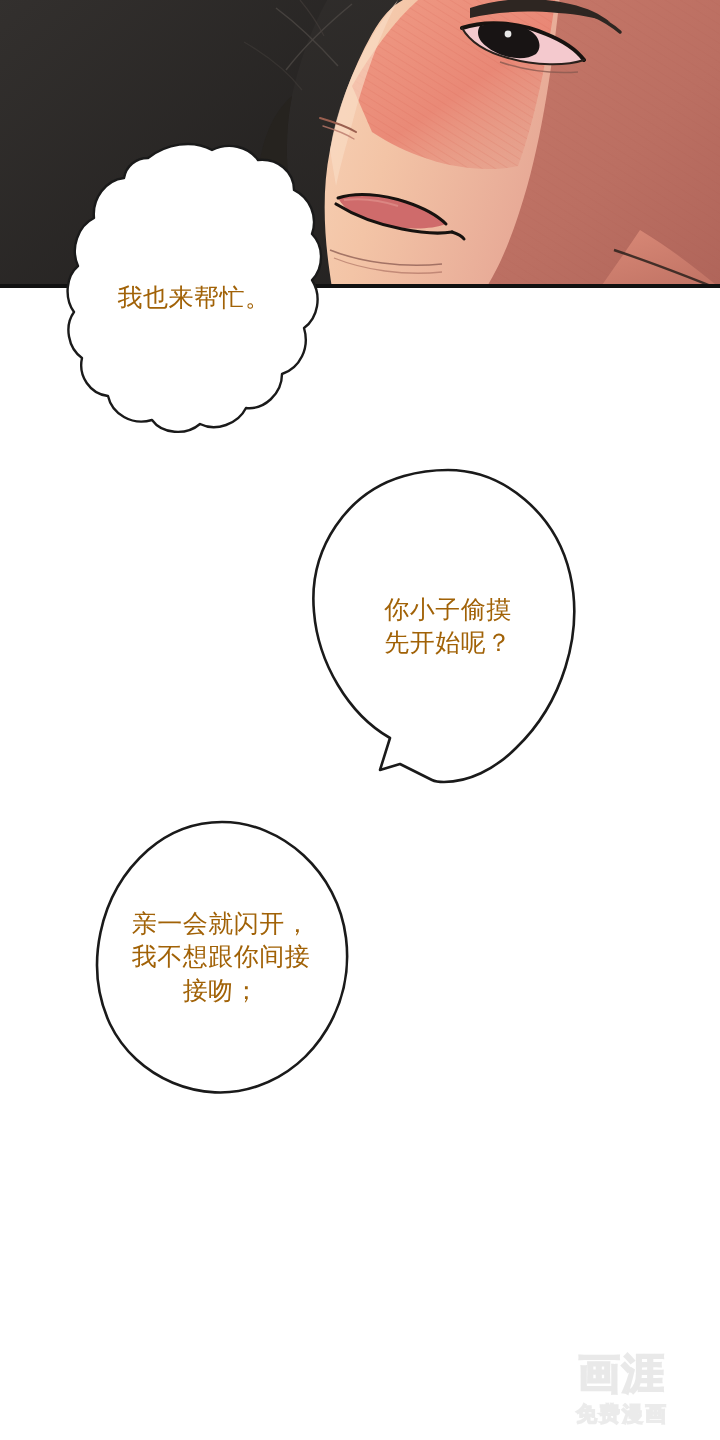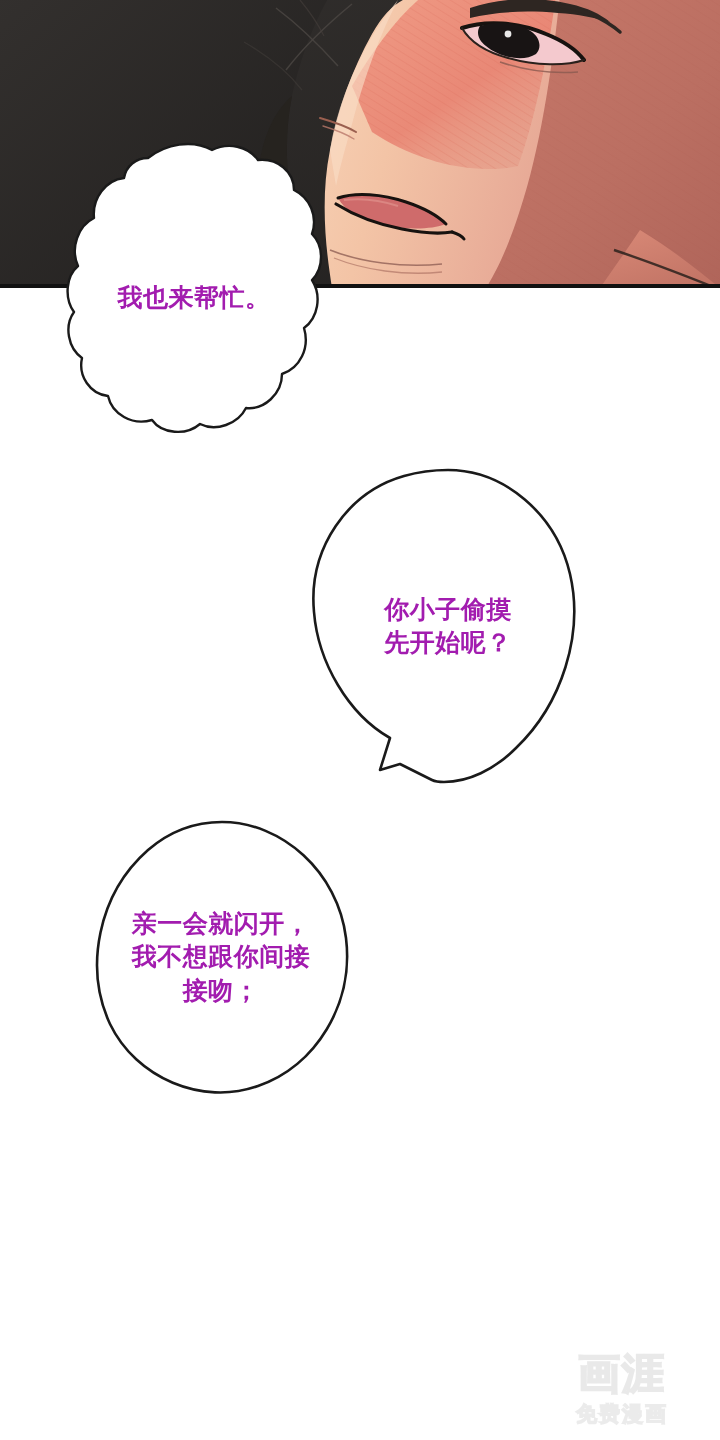--- a/index.html
+++ b/index.html
@@ -58,22 +58,22 @@
   .bubble-text {
     position: absolute;
     left: 0;
     top: 0;
     width: 100%;
     height: 100%;
     display: flex;
     align-items: center;
     justify-content: center;
     text-align: center;
-    color: #a21caf;
-    font-weight: 700;
+    color: #a16207;
+    font-weight: 400;
     line-height: 1.34;
     white-space: pre-line;
     letter-spacing: 0.5px;
     pointer-events: none;
   }
 
   
   #bubble-1 { left: 62px; top: 142px; width: 264px; height: 296px; }
   #bubble-1 .bubble-text { font-size: 25px; padding-top: 8px; }
 

